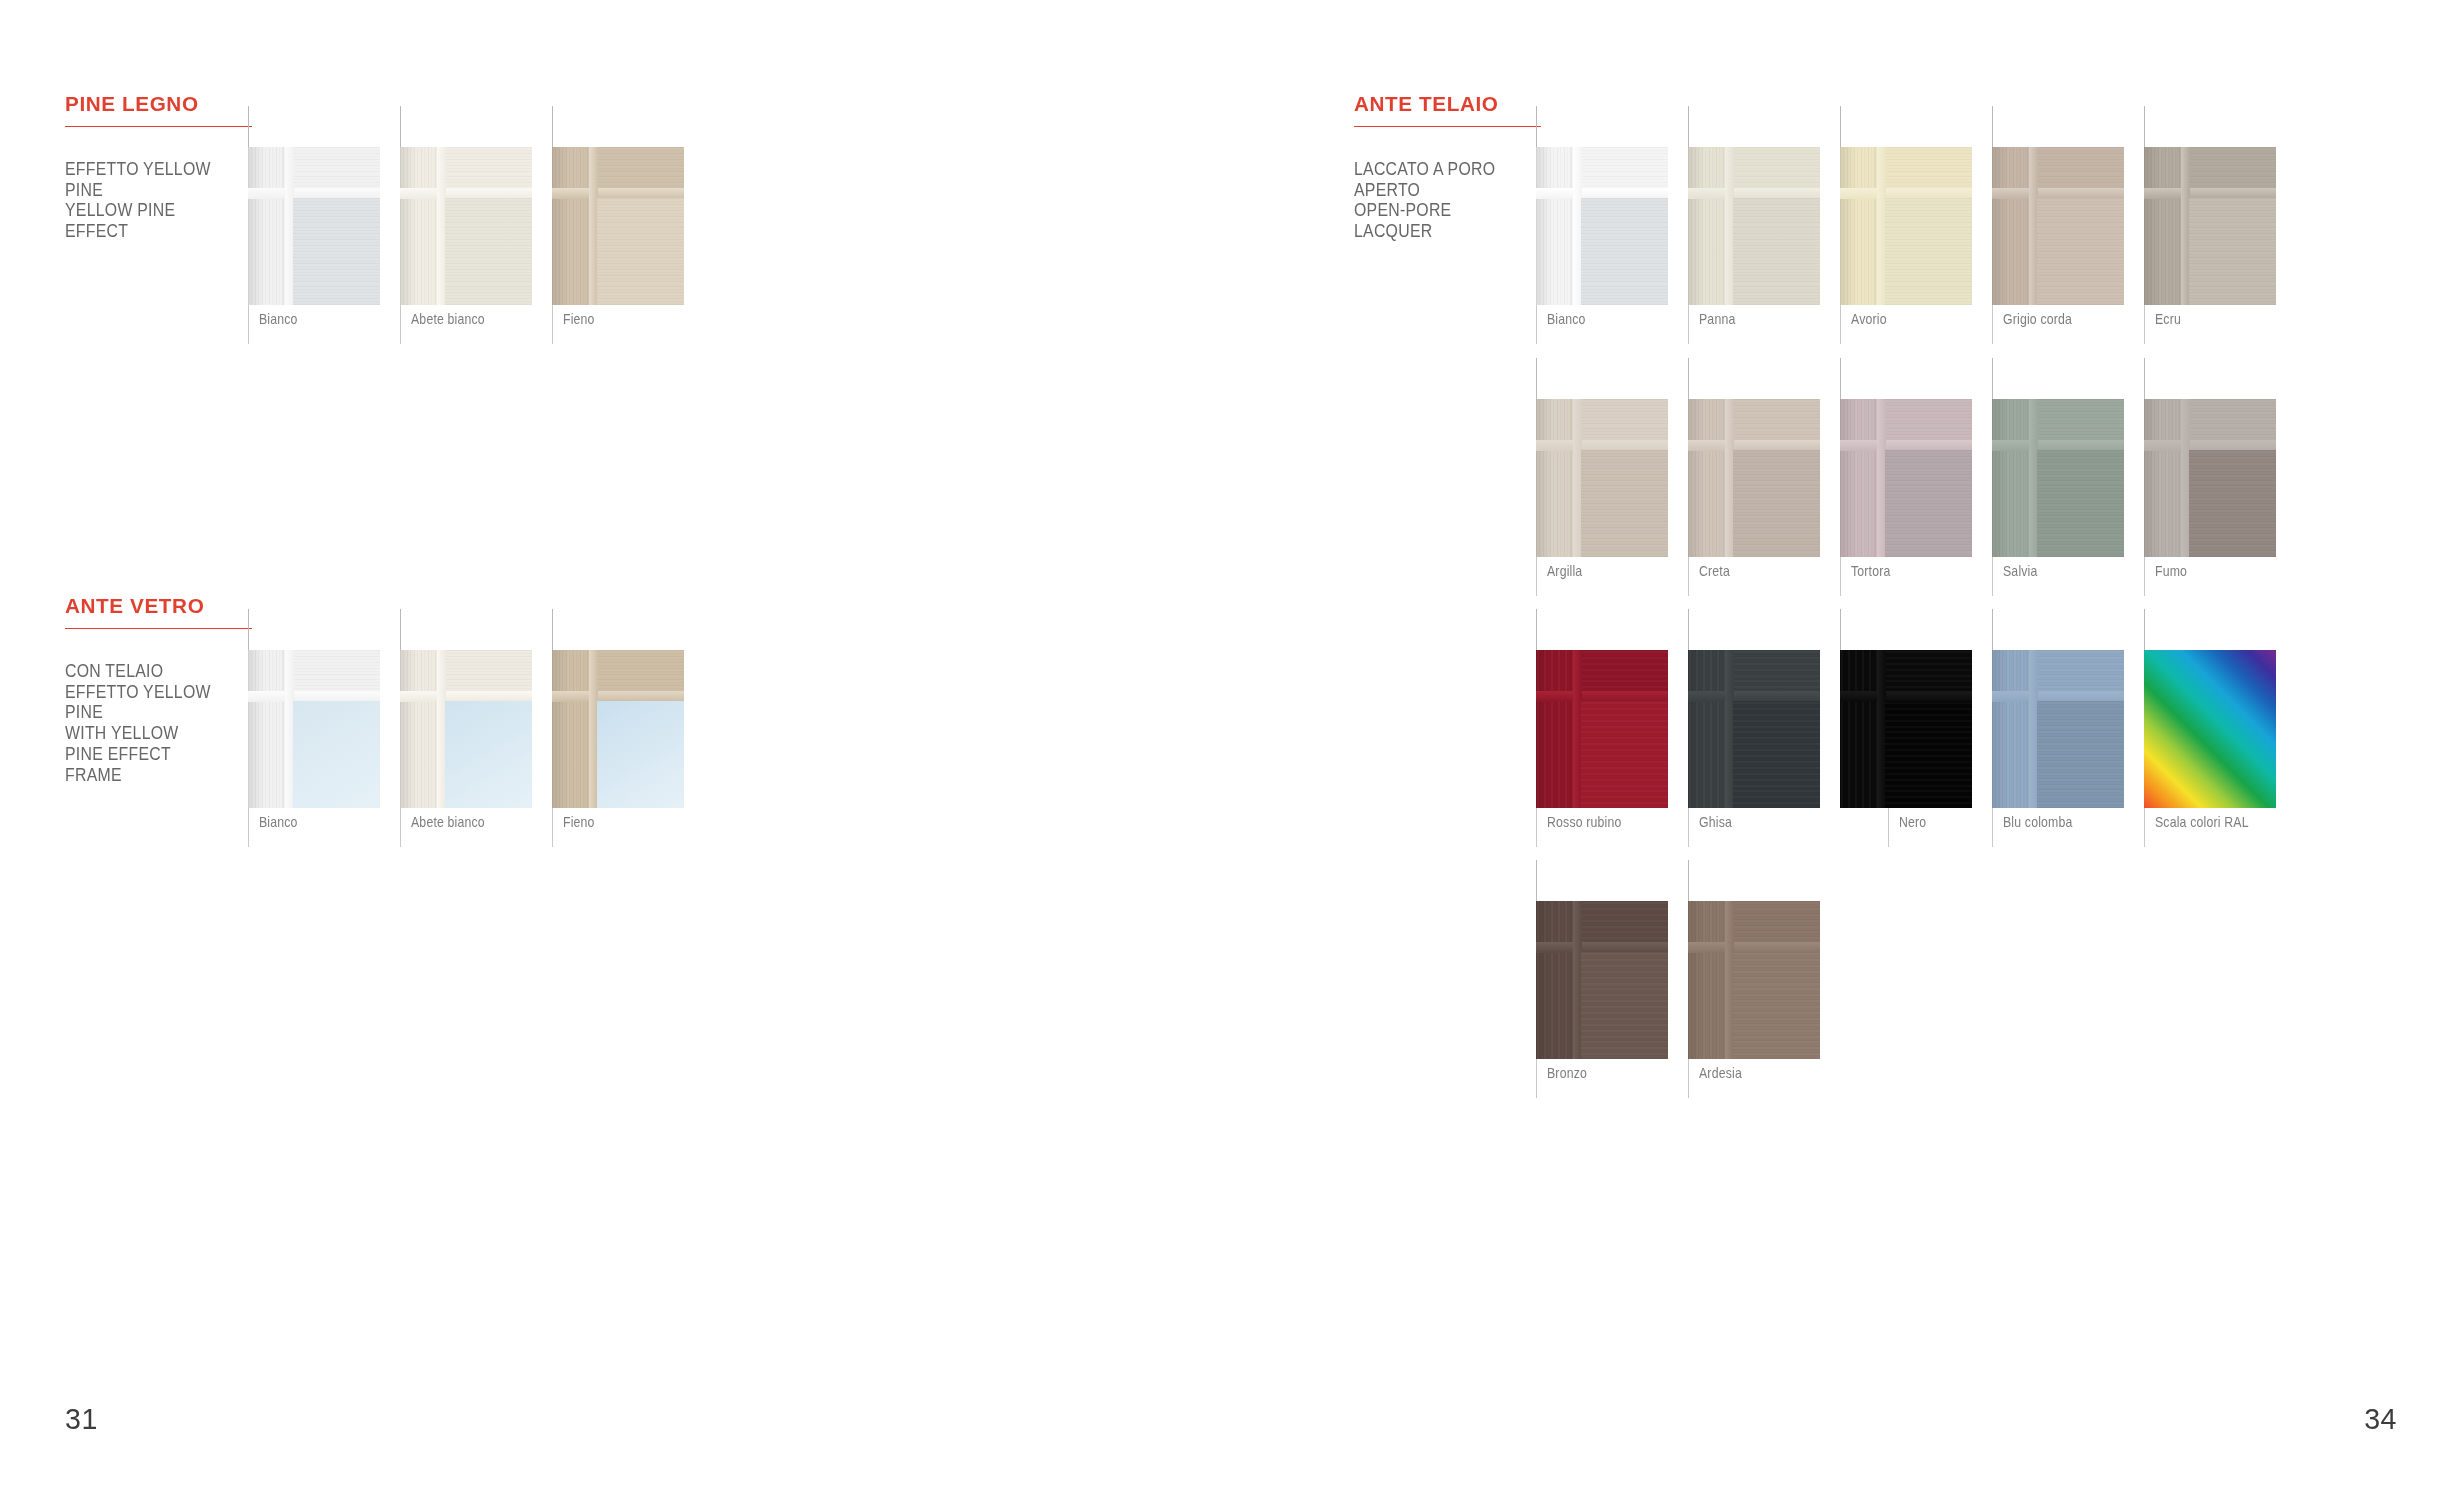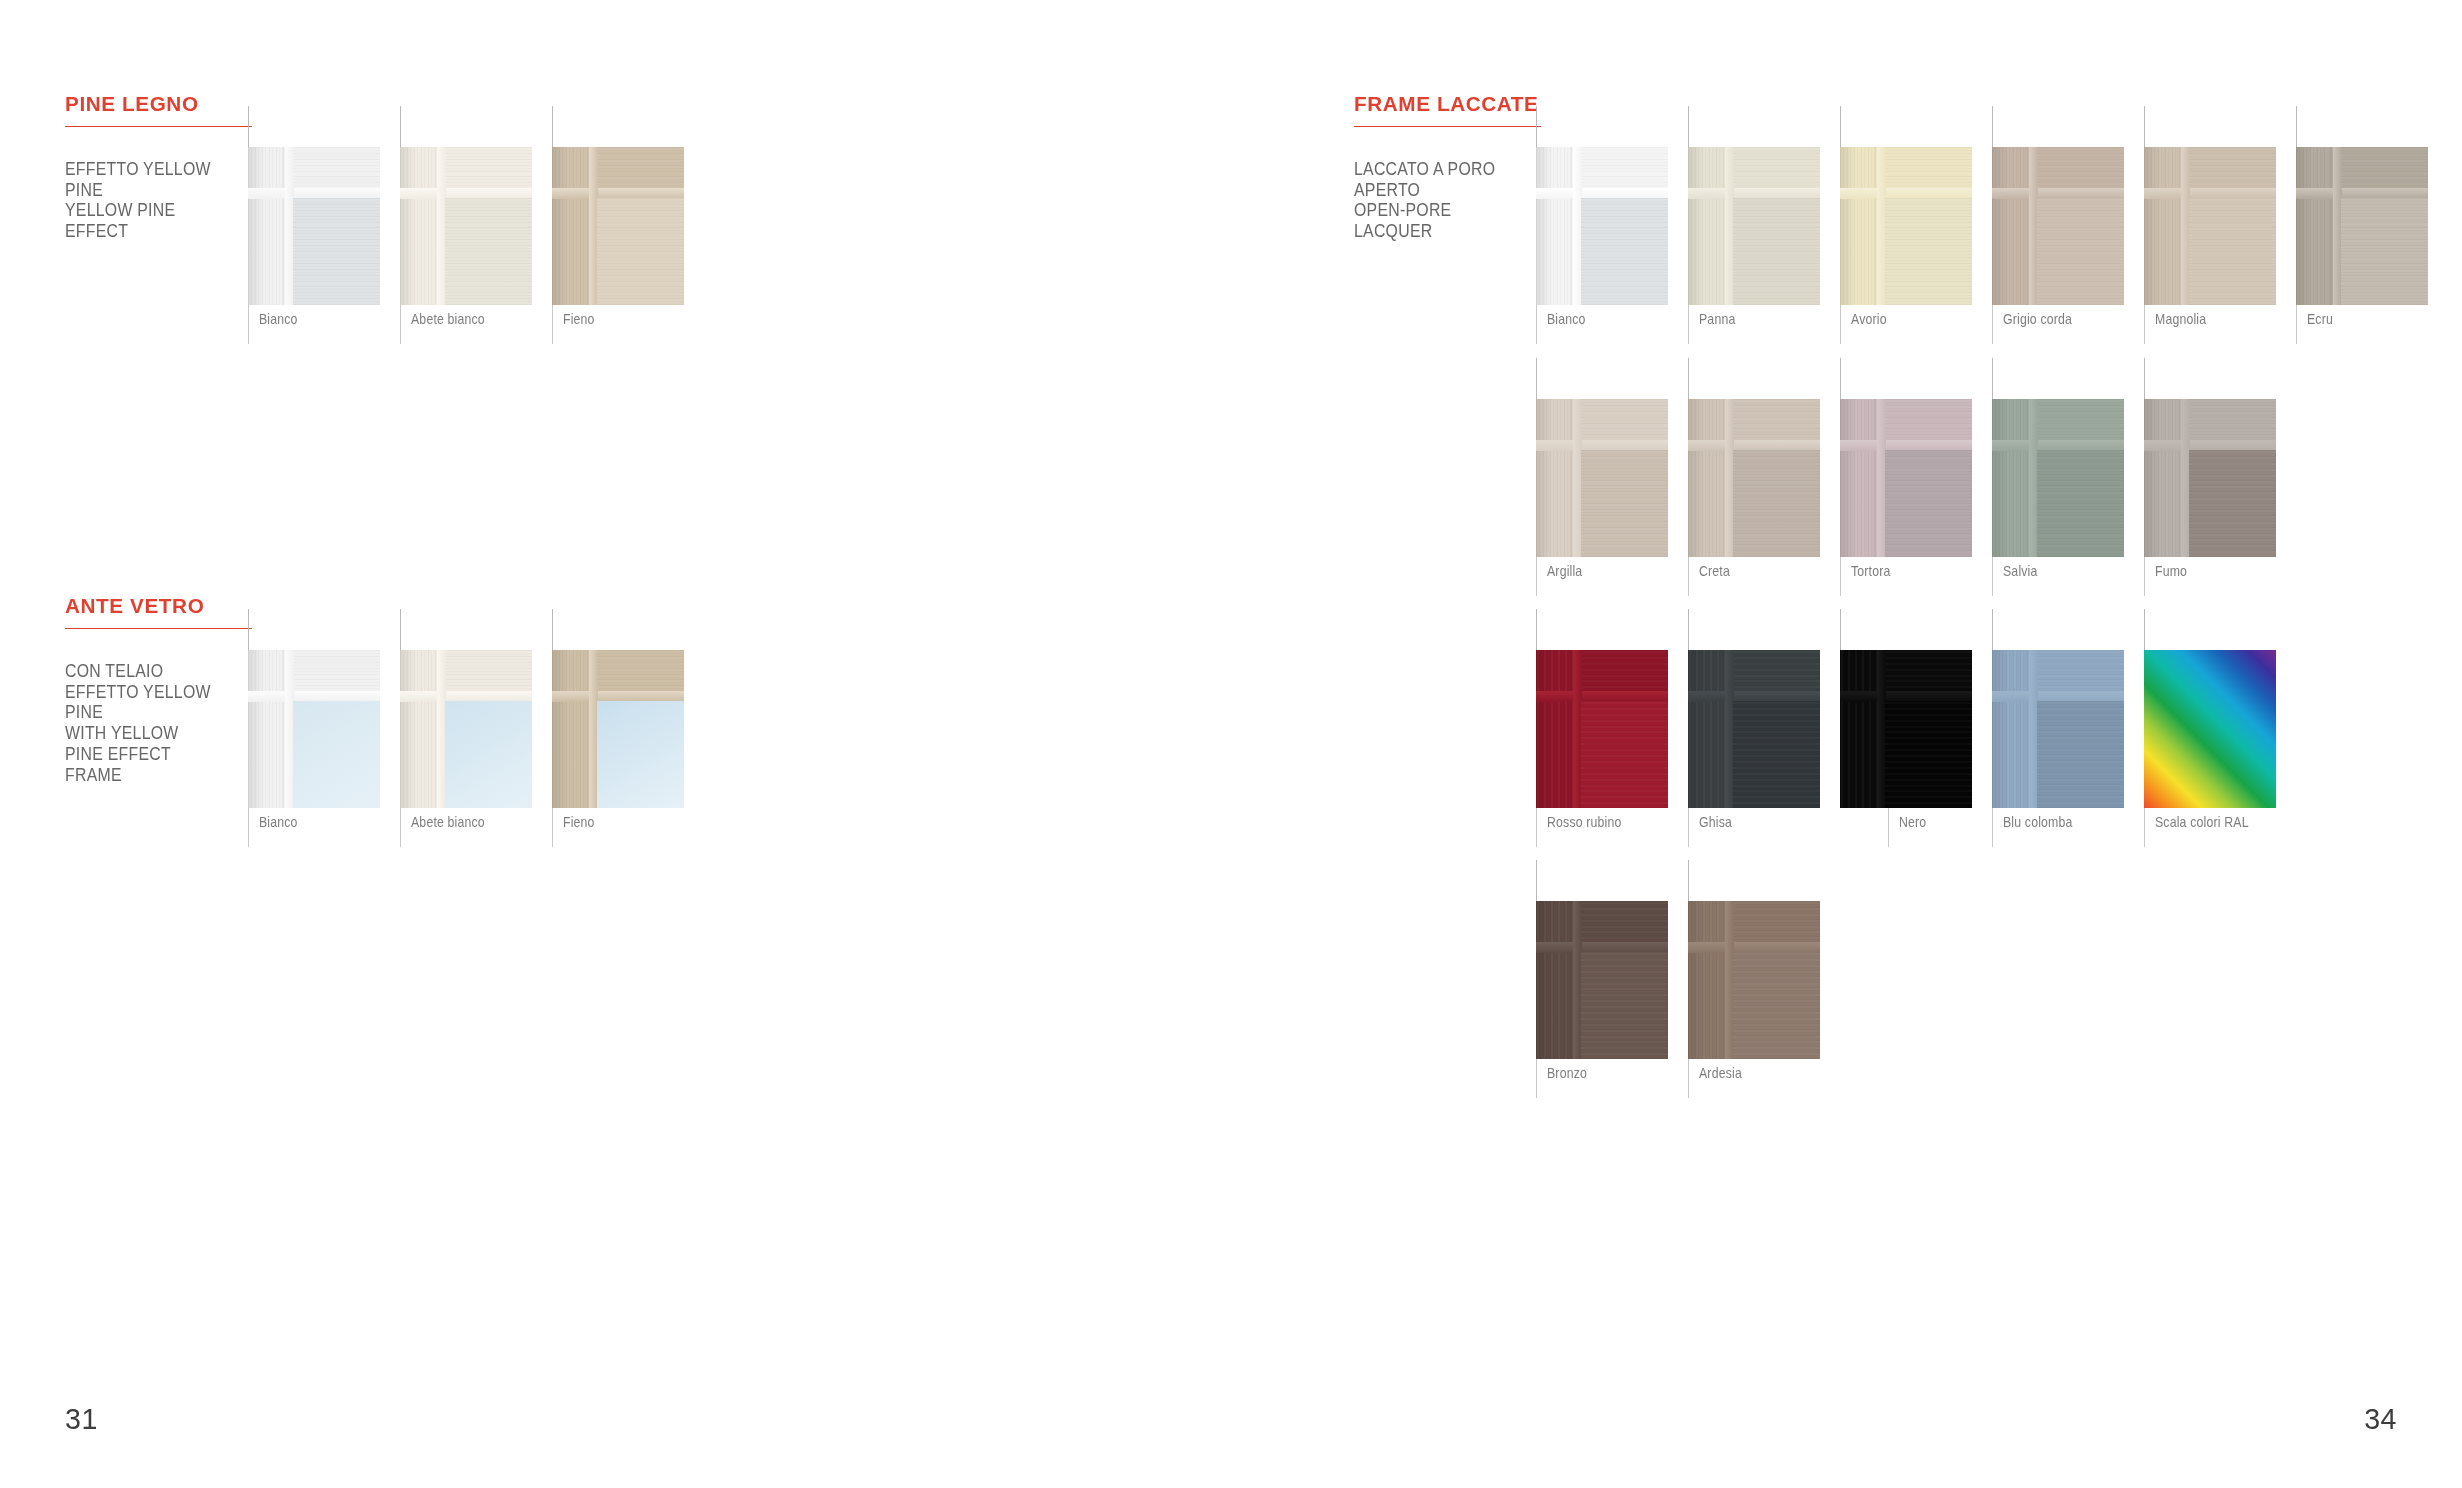--- a/index.html
+++ b/index.html
@@ -286,21 +286,21 @@
         </div>
       </div>
     </div>
 
   <div class="pagenum pagenum-left">31</div>
 </div>
 
 <div class="page page-right">
 
   <div class="section" style="left:123px;top:94px;width:187px;">
-    <div class="sec-title">FRAME LACCATE</div>
+    <div class="sec-title">ANTE TELAIO</div>
     <div class="sec-rule"></div>
     <div class="sec-desc">LACCATO A PORO APERTO
 OPEN-PORE LACQUER</div>
   </div>
 
   <div class="grid" id="grid-lacc-0" style="left:305px;top:106px;">
       <div class="cell" style="width: 152px; height: 238px;">
         <div class="tick"></div>
         <div class="swatch" style="top: 41px;">
           <div class="door">
@@ -385,42 +385,20 @@
           </div>
         </div>
         <div class="label-wrap" style="top: 199px;">
           <div class="label">Grigio corda</div>
         </div>
       </div>
       <div class="cell" style="width: 152px; height: 238px;">
         <div class="tick"></div>
         <div class="swatch" style="top: 41px;">
           <div class="door">
-            <div class="frame" style="background: rgb(205, 191, 174);">
-              <div class="grain-h"></div>
-            </div>
-            <div class="stile" style="background: rgb(205, 191, 174);">
-              <div class="grain-v"></div>
-              <div class="shade-l"></div>
-            </div>
-            <div class="bevel-h" style="background: linear-gradient(rgb(221, 211, 197), rgb(205, 191, 174));"></div>
-            <div class="bevel-v" style="background: linear-gradient(to right, rgb(221, 211, 197), rgb(205, 191, 174));"></div>
-            <div class="panel" style="background: rgb(211, 199, 183);">
-              <div class="grain-h"></div>
-            </div>
-          </div>
-        </div>
-        <div class="label-wrap" style="top: 199px;">
-          <div class="label">Magnolia</div>
-        </div>
-      </div>
-      <div class="cell" style="width: 152px; height: 238px;">
-        <div class="tick"></div>
-        <div class="swatch" style="top: 41px;">
-          <div class="door">
             <div class="frame" style="background: rgb(177, 169, 156);">
               <div class="grain-h"></div>
             </div>
             <div class="stile" style="background: rgb(177, 169, 156);">
               <div class="grain-v"></div>
               <div class="shade-l"></div>
             </div>
             <div class="bevel-h" style="background: linear-gradient(rgb(205, 197, 186), rgb(177, 169, 156));"></div>
             <div class="bevel-v" style="background: linear-gradient(to right, rgb(205, 197, 186), rgb(177, 169, 156));"></div>
             <div class="panel" style="background: rgb(195, 187, 175);">

